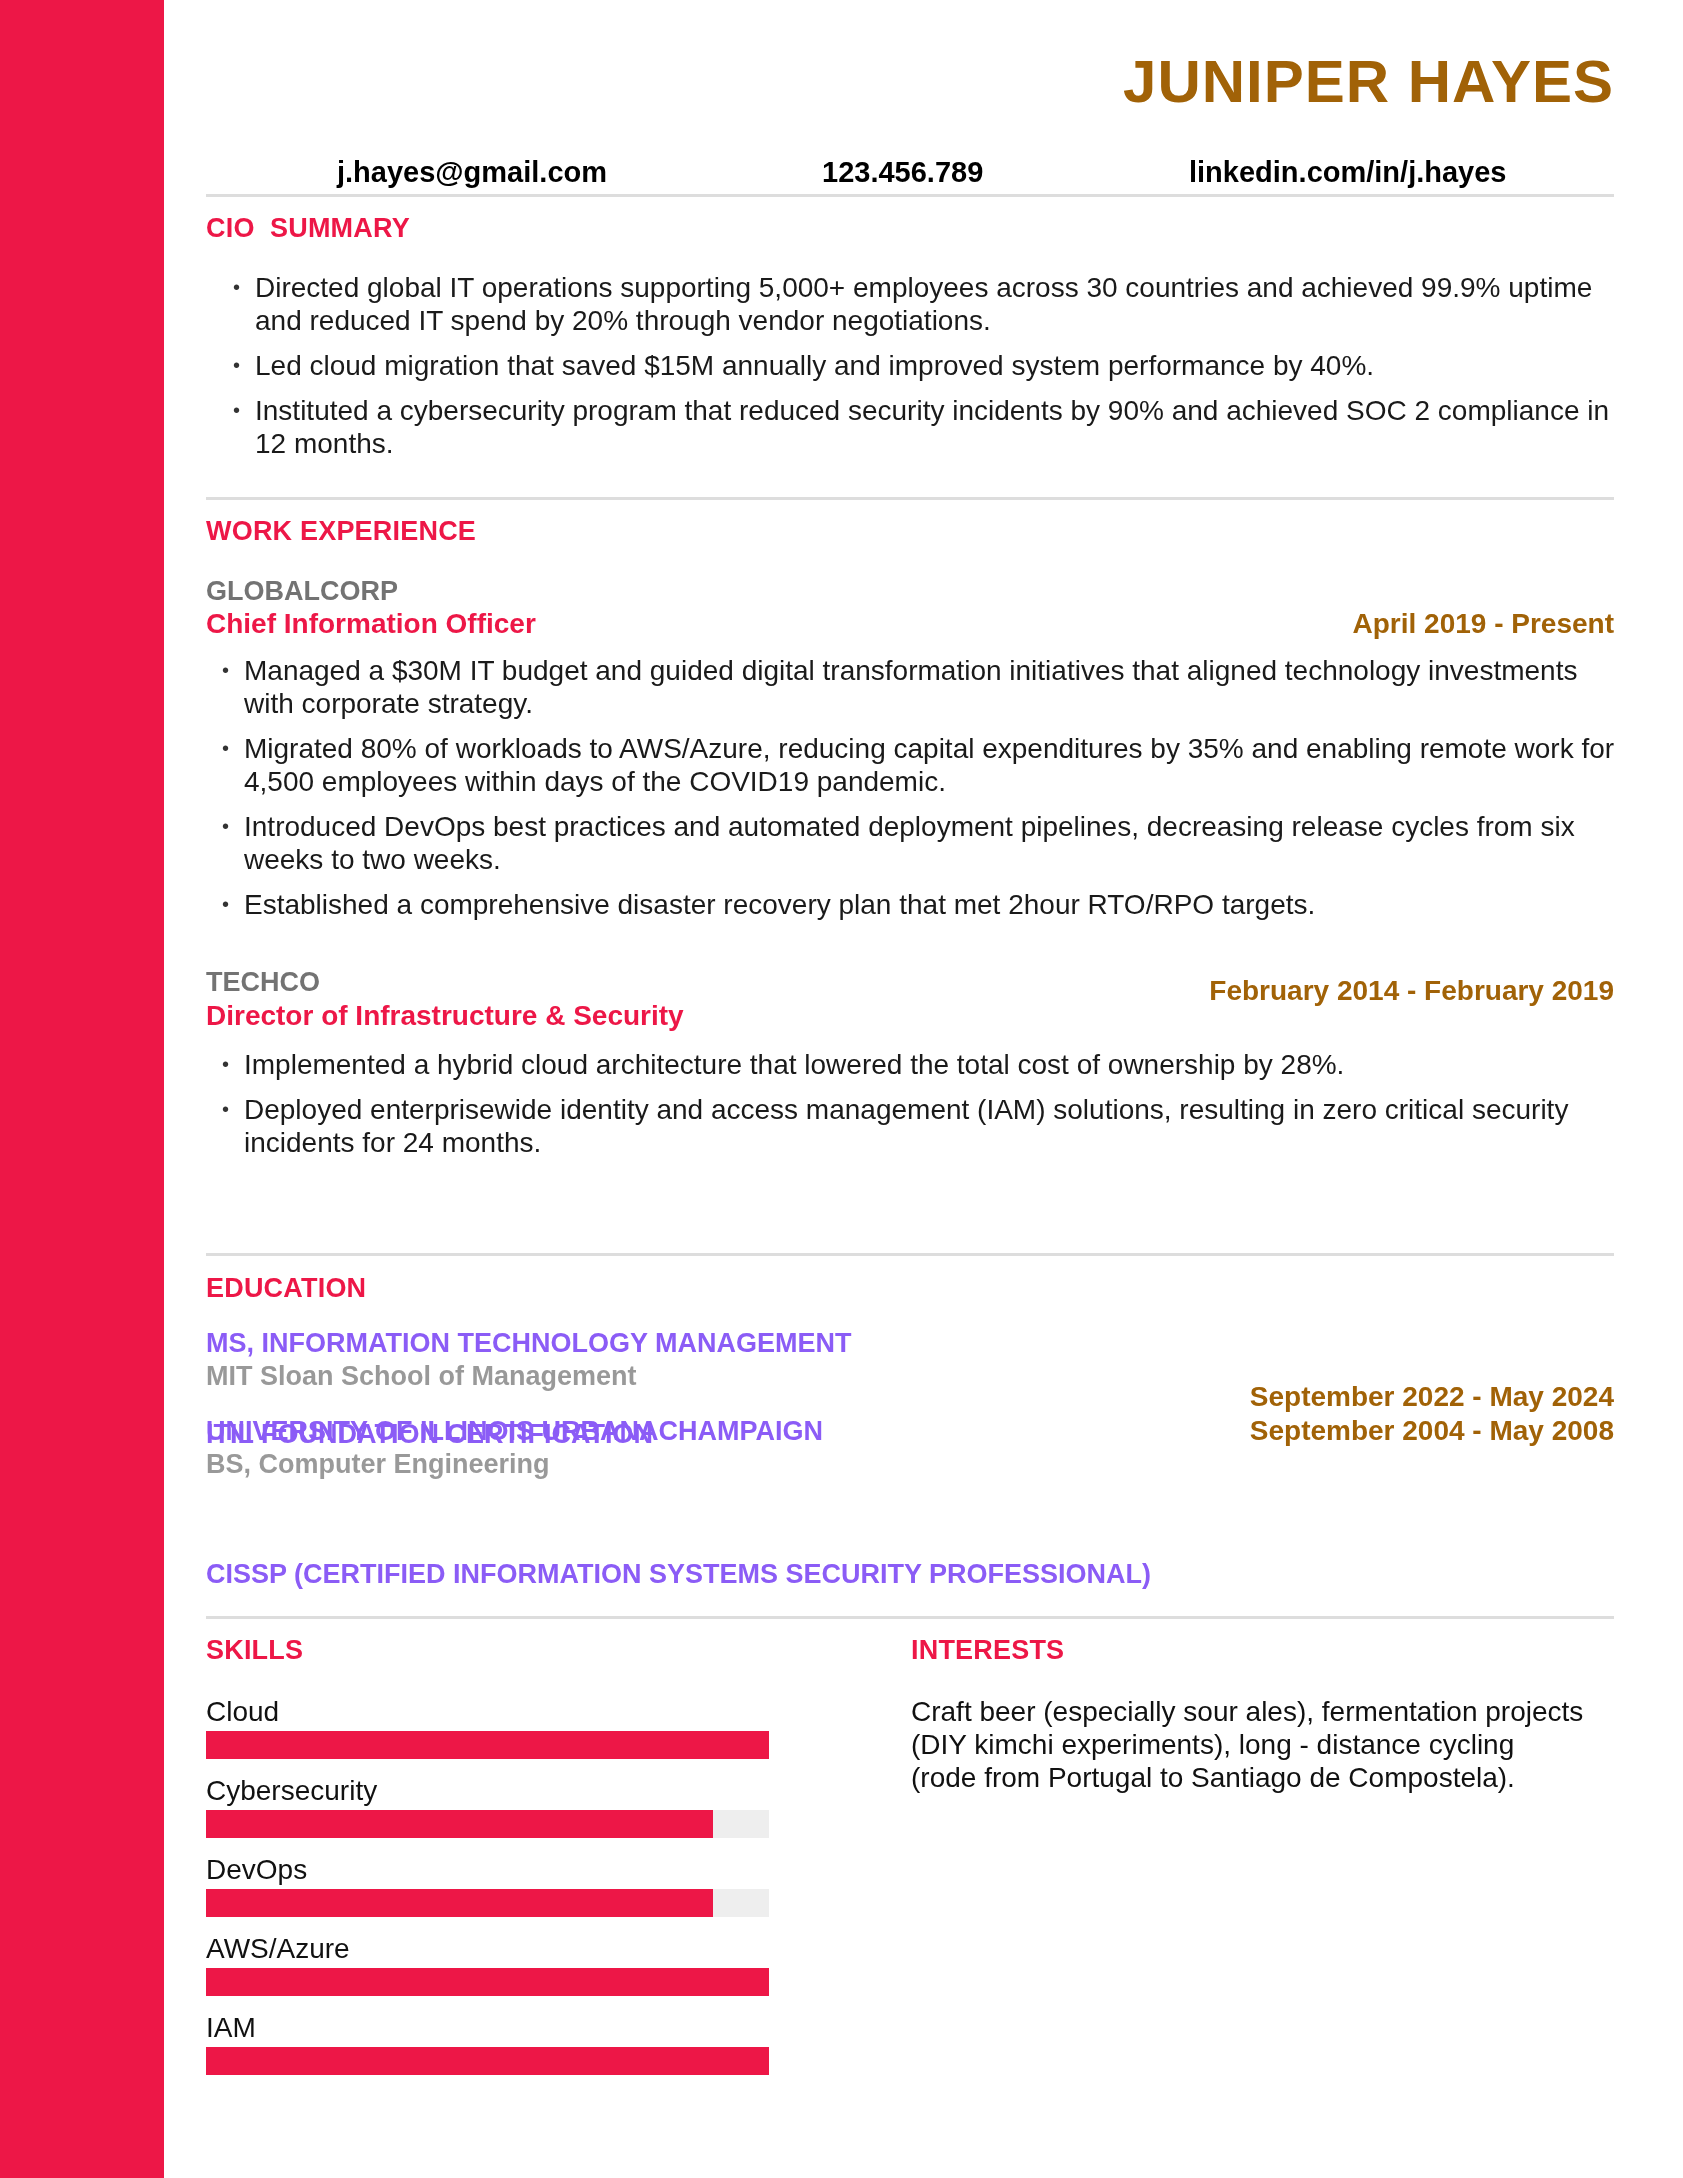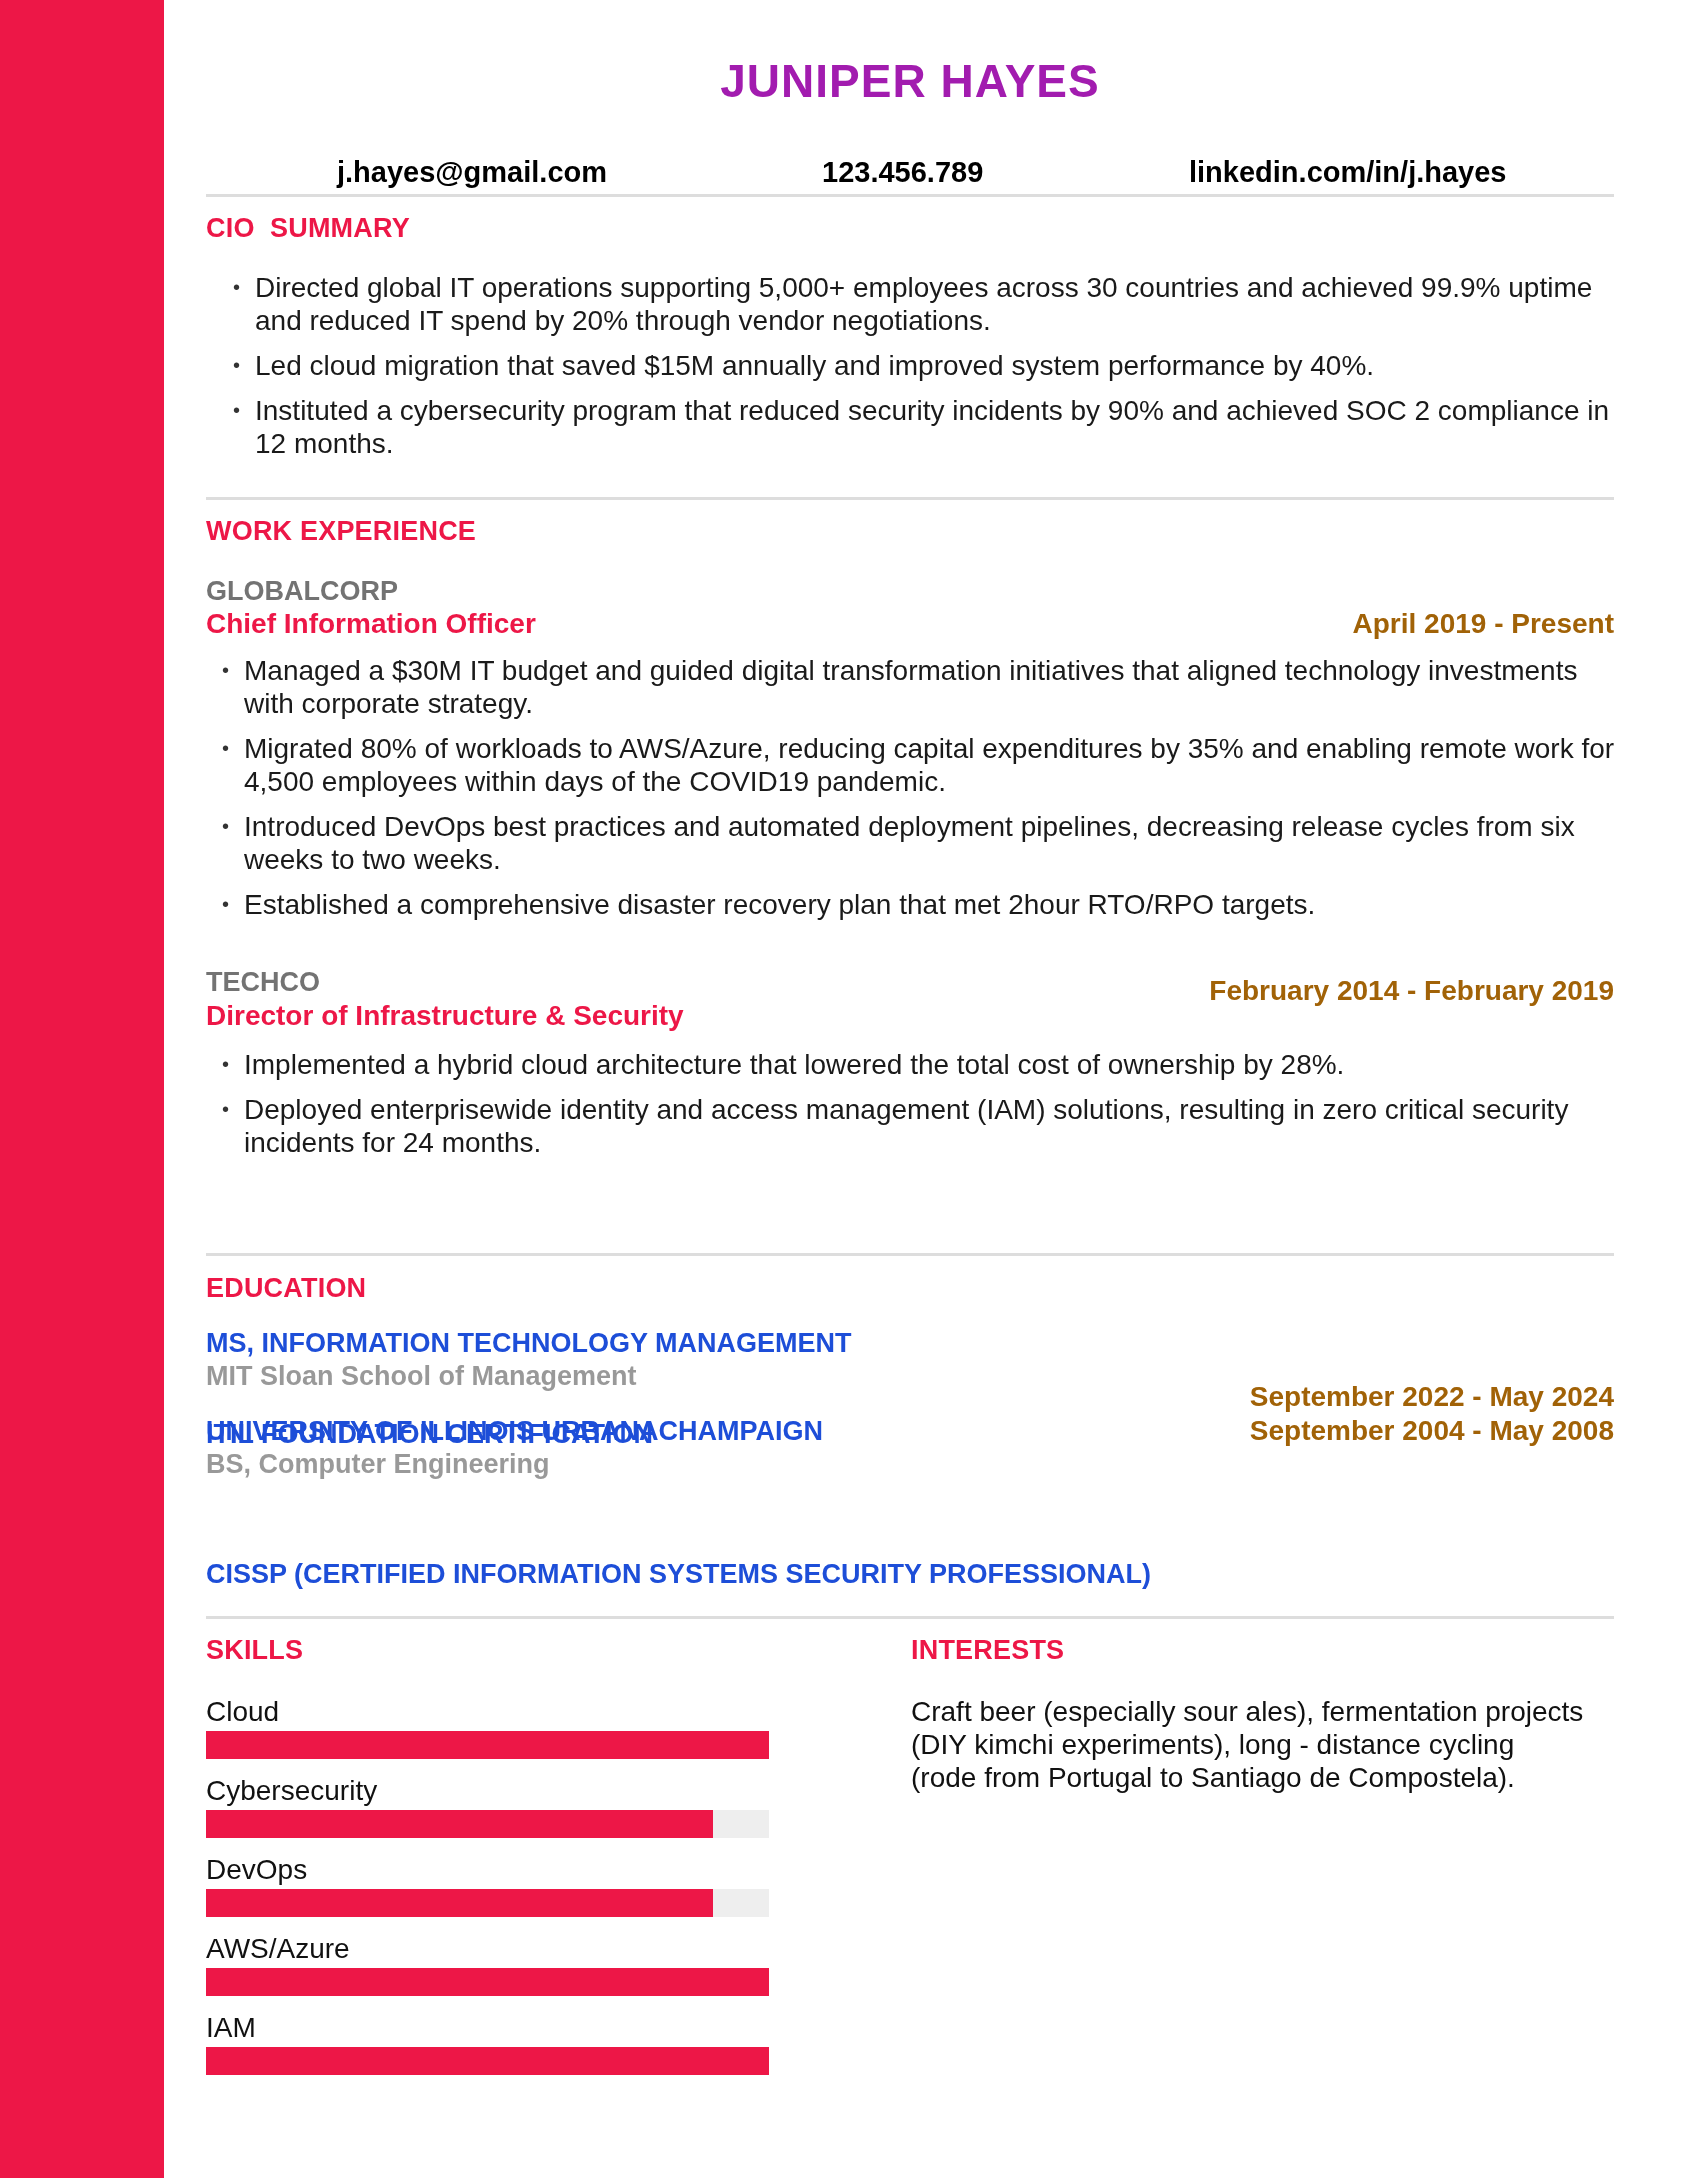--- a/index.html
+++ b/index.html
@@ -3,40 +3,40 @@
 <meta charset="utf-8">
 <style>
   * { box-sizing: border-box; margin: 0; padding: 0; }
   html, body { width: 1683px; height: 2178px; background: #ffffff; overflow: hidden; }
   body { position: relative; font-family: "Liberation Sans", "DejaVu Sans", sans-serif; color: #111111; }
 
   .sidebar { position: absolute; left: 0; top: 0; width: 164px; height: 2178px; background: #ED1747; }
 
   .abs { position: absolute; }
 
-  .name { left: 206px; width: 1408px; top: 42px; text-align: center; font-weight: 700; font-size: 46px; letter-spacing: 1px; color: #a21caf; line-height: 79px; }
+  .name { left: 206px; width: 1408px; top: 42px; text-align: right; font-weight: 700; font-size: 60px; letter-spacing: 1px; color: #a16207; line-height: 79px; }
 
   .contact { top: 152px; font-weight: 700; font-size: 29px; color: #000; line-height: 40px; white-space: nowrap; }
 
   .divider { left: 206px; width: 1408px; height: 3px; background: #DDDDDD; }
 
   .section-heading { left: 206px; font-weight: 700; font-size: 27px; color: #ED1747; line-height: 34px; white-space: nowrap; letter-spacing: 0.2px; }
 
   ul.bullets { list-style: none; }
   ul.bullets li { position: relative; font-size: 28px; line-height: 33px; color: #1a1a1a; margin-bottom: 12px; }
   ul.bullets li::before { content: "•"; position: absolute; left: -22px; top: 0; font-size: 20px; color: #333; }
 
   .summary-list { left: 255px; top: 271px; width: 1366px; }
   .exp-list { left: 244px; width: 1378px; }
 
   .company { left: 206px; font-weight: 700; font-size: 27px; color: #737373; line-height: 34px; }
   .role { left: 206px; font-weight: 700; font-size: 28px; color: #ED1747; line-height: 34px; }
   .date { right: 69px; font-weight: 700; font-size: 28px; color: #a16207; line-height: 34px; text-align: right; white-space: nowrap; }
 
-  .edu-title { left: 206px; font-weight: 700; font-size: 27px; color: #1d4ed8; line-height: 34px; white-space: nowrap; }
+  .edu-title { left: 206px; font-weight: 700; font-size: 27px; color: #8b5cf6; line-height: 34px; white-space: nowrap; }
   .edu-sub { left: 206px; font-weight: 700; font-size: 27px; color: #999999; line-height: 34px; white-space: nowrap; }
 
   .skills { left: 206px; top: 1695px; width: 564px; }
   .skill { margin-bottom: 0; height: 79px; }
   .skill-label { font-size: 28px; line-height: 34px; color: #111; display: block; height: 36px; }
   .skill-track { width: 563px; height: 28px; background: #EEEEEE; position: relative; }
   .skill-fill { position: absolute; left: 0; top: 0; height: 28px; background: #ED1747; }
 
   .interests-text { left: 911px; top: 1695px; width: 673px; font-size: 28px; line-height: 33px; color: #111; }
 </style>

